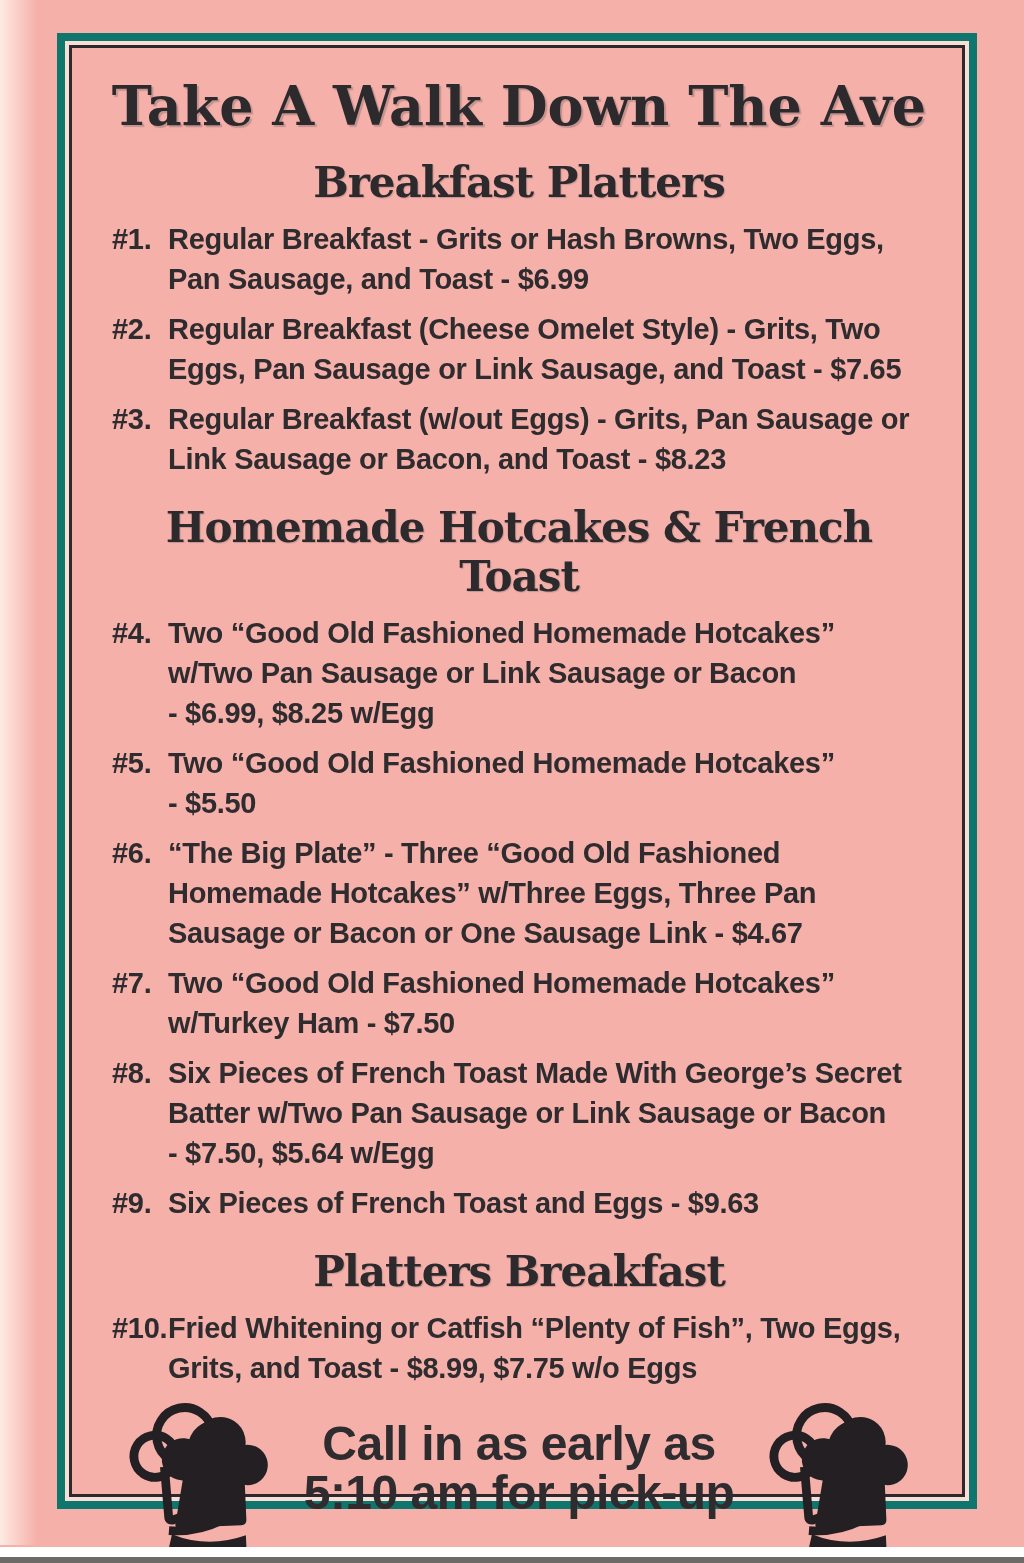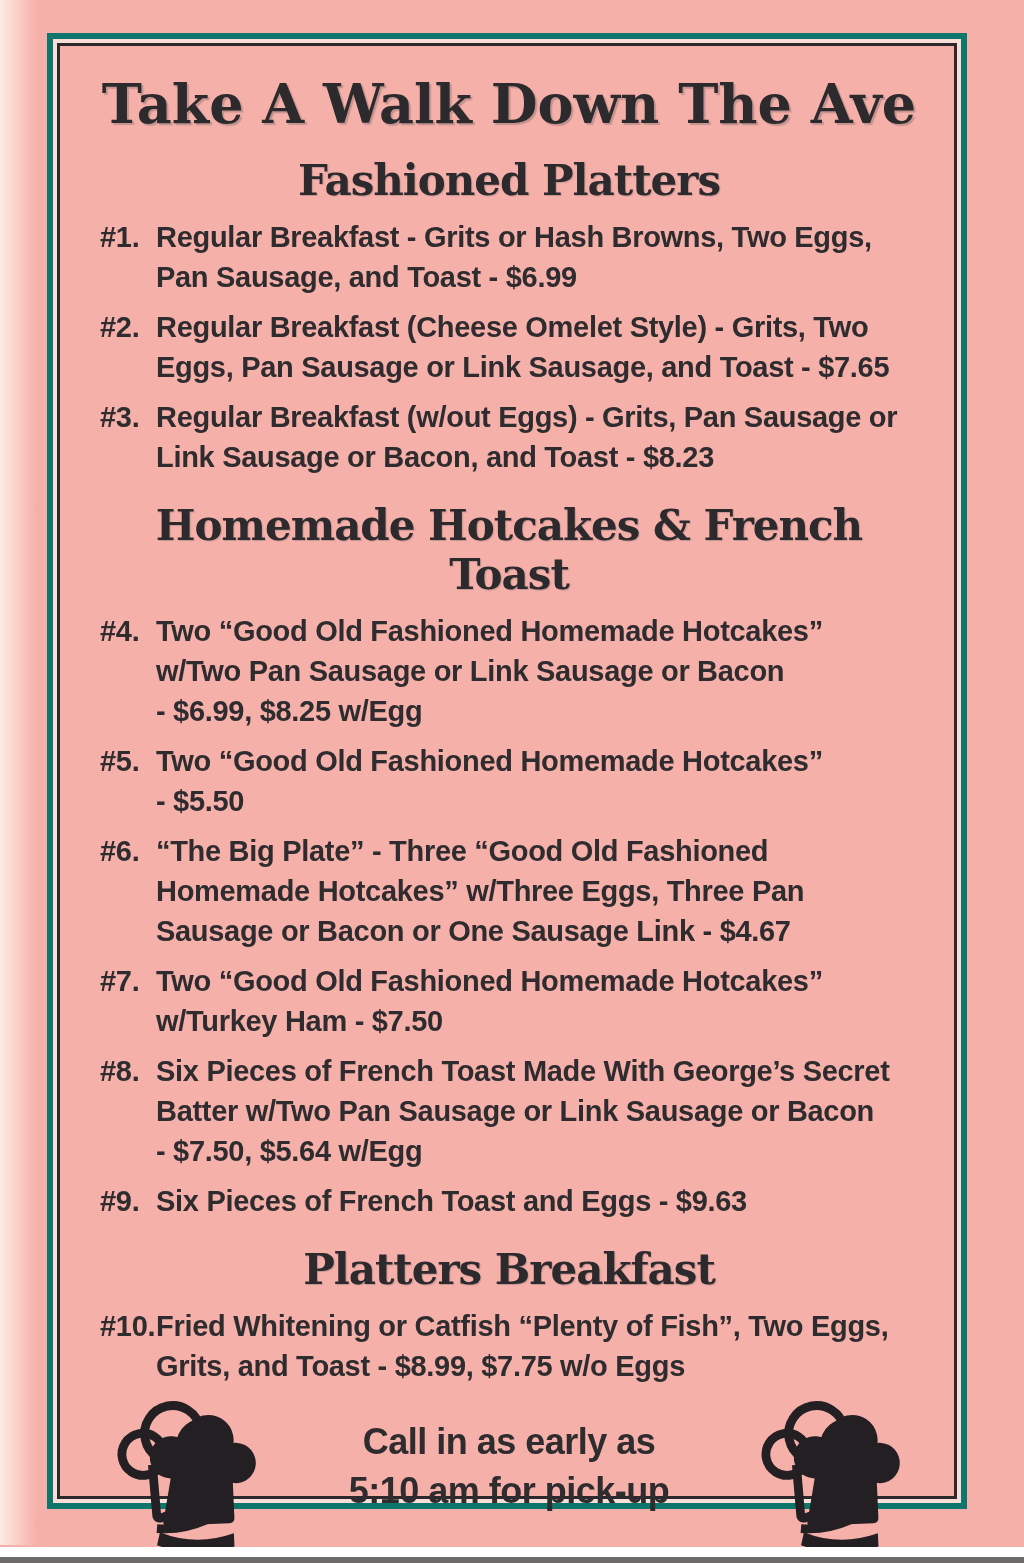--- a/index.html
+++ b/index.html
@@ -20,23 +20,23 @@
     pointer-events:none;
   }
   .scan-bottom{
     position:absolute;left:0;right:0;bottom:0;height:16px;
     background:#ffffff;
     border-bottom:6px solid #6e6a68;
     box-sizing:border-box;
   }
   
   .frame{
-    position:absolute;left:47px;top:33px;width:920px;height:1476px;
+    position:absolute;left:57px;top:33px;width:920px;height:1476px;
     box-sizing:border-box;
-    border:6px solid #0f766e;
+    border:8px solid #0f766e;
     background:#f9ded8;
     padding:4px;
   }
   .inner{
     box-sizing:border-box;width:100%;height:100%;
     border:3px solid #2c282b;
     background:#f6b0aa;
     padding:26px 34px 26px 38px;
     display:flex;flex-direction:column;
   }
@@ -81,40 +81,40 @@
   .footer{
     margin-top:auto;
     margin-bottom:14px;
     display:flex;
     align-items:center;
     justify-content:space-between;
   }
   .hat{width:178px;height:158px;flex:0 0 auto;}
   .call-note{
     text-align:center;
-    font-size:36px;
+    font-size:48px;
     font-weight:bold;
     letter-spacing:-0.5px;
     line-height:49px;
     color:#2f2c2f;
     margin:0 8px 18px 8px;
   }
 </style>
 </head>
 <body>
 
 <div class="page">
   <div class="scan-left"></div>
 
   <div class="frame">
     <div class="inner">
 
       <h1 class="title">Take A Walk Down The Ave</h1>
 
-      <h2 class="heading">Fashioned Platters</h2>
+      <h2 class="heading">Breakfast Platters</h2>
 
       <div class="item">
         <span class="num">#1.</span>
         <span class="txt">Regular Breakfast - Grits or Hash Browns, Two Eggs,
 Pan Sausage, and Toast - $6.99</span>
       </div>
       <div class="item">
         <span class="num">#2.</span>
         <span class="txt">Regular Breakfast (Cheese Omelet Style) - Grits, Two
 Eggs, Pan Sausage or Link Sausage, and Toast - $7.65</span>

